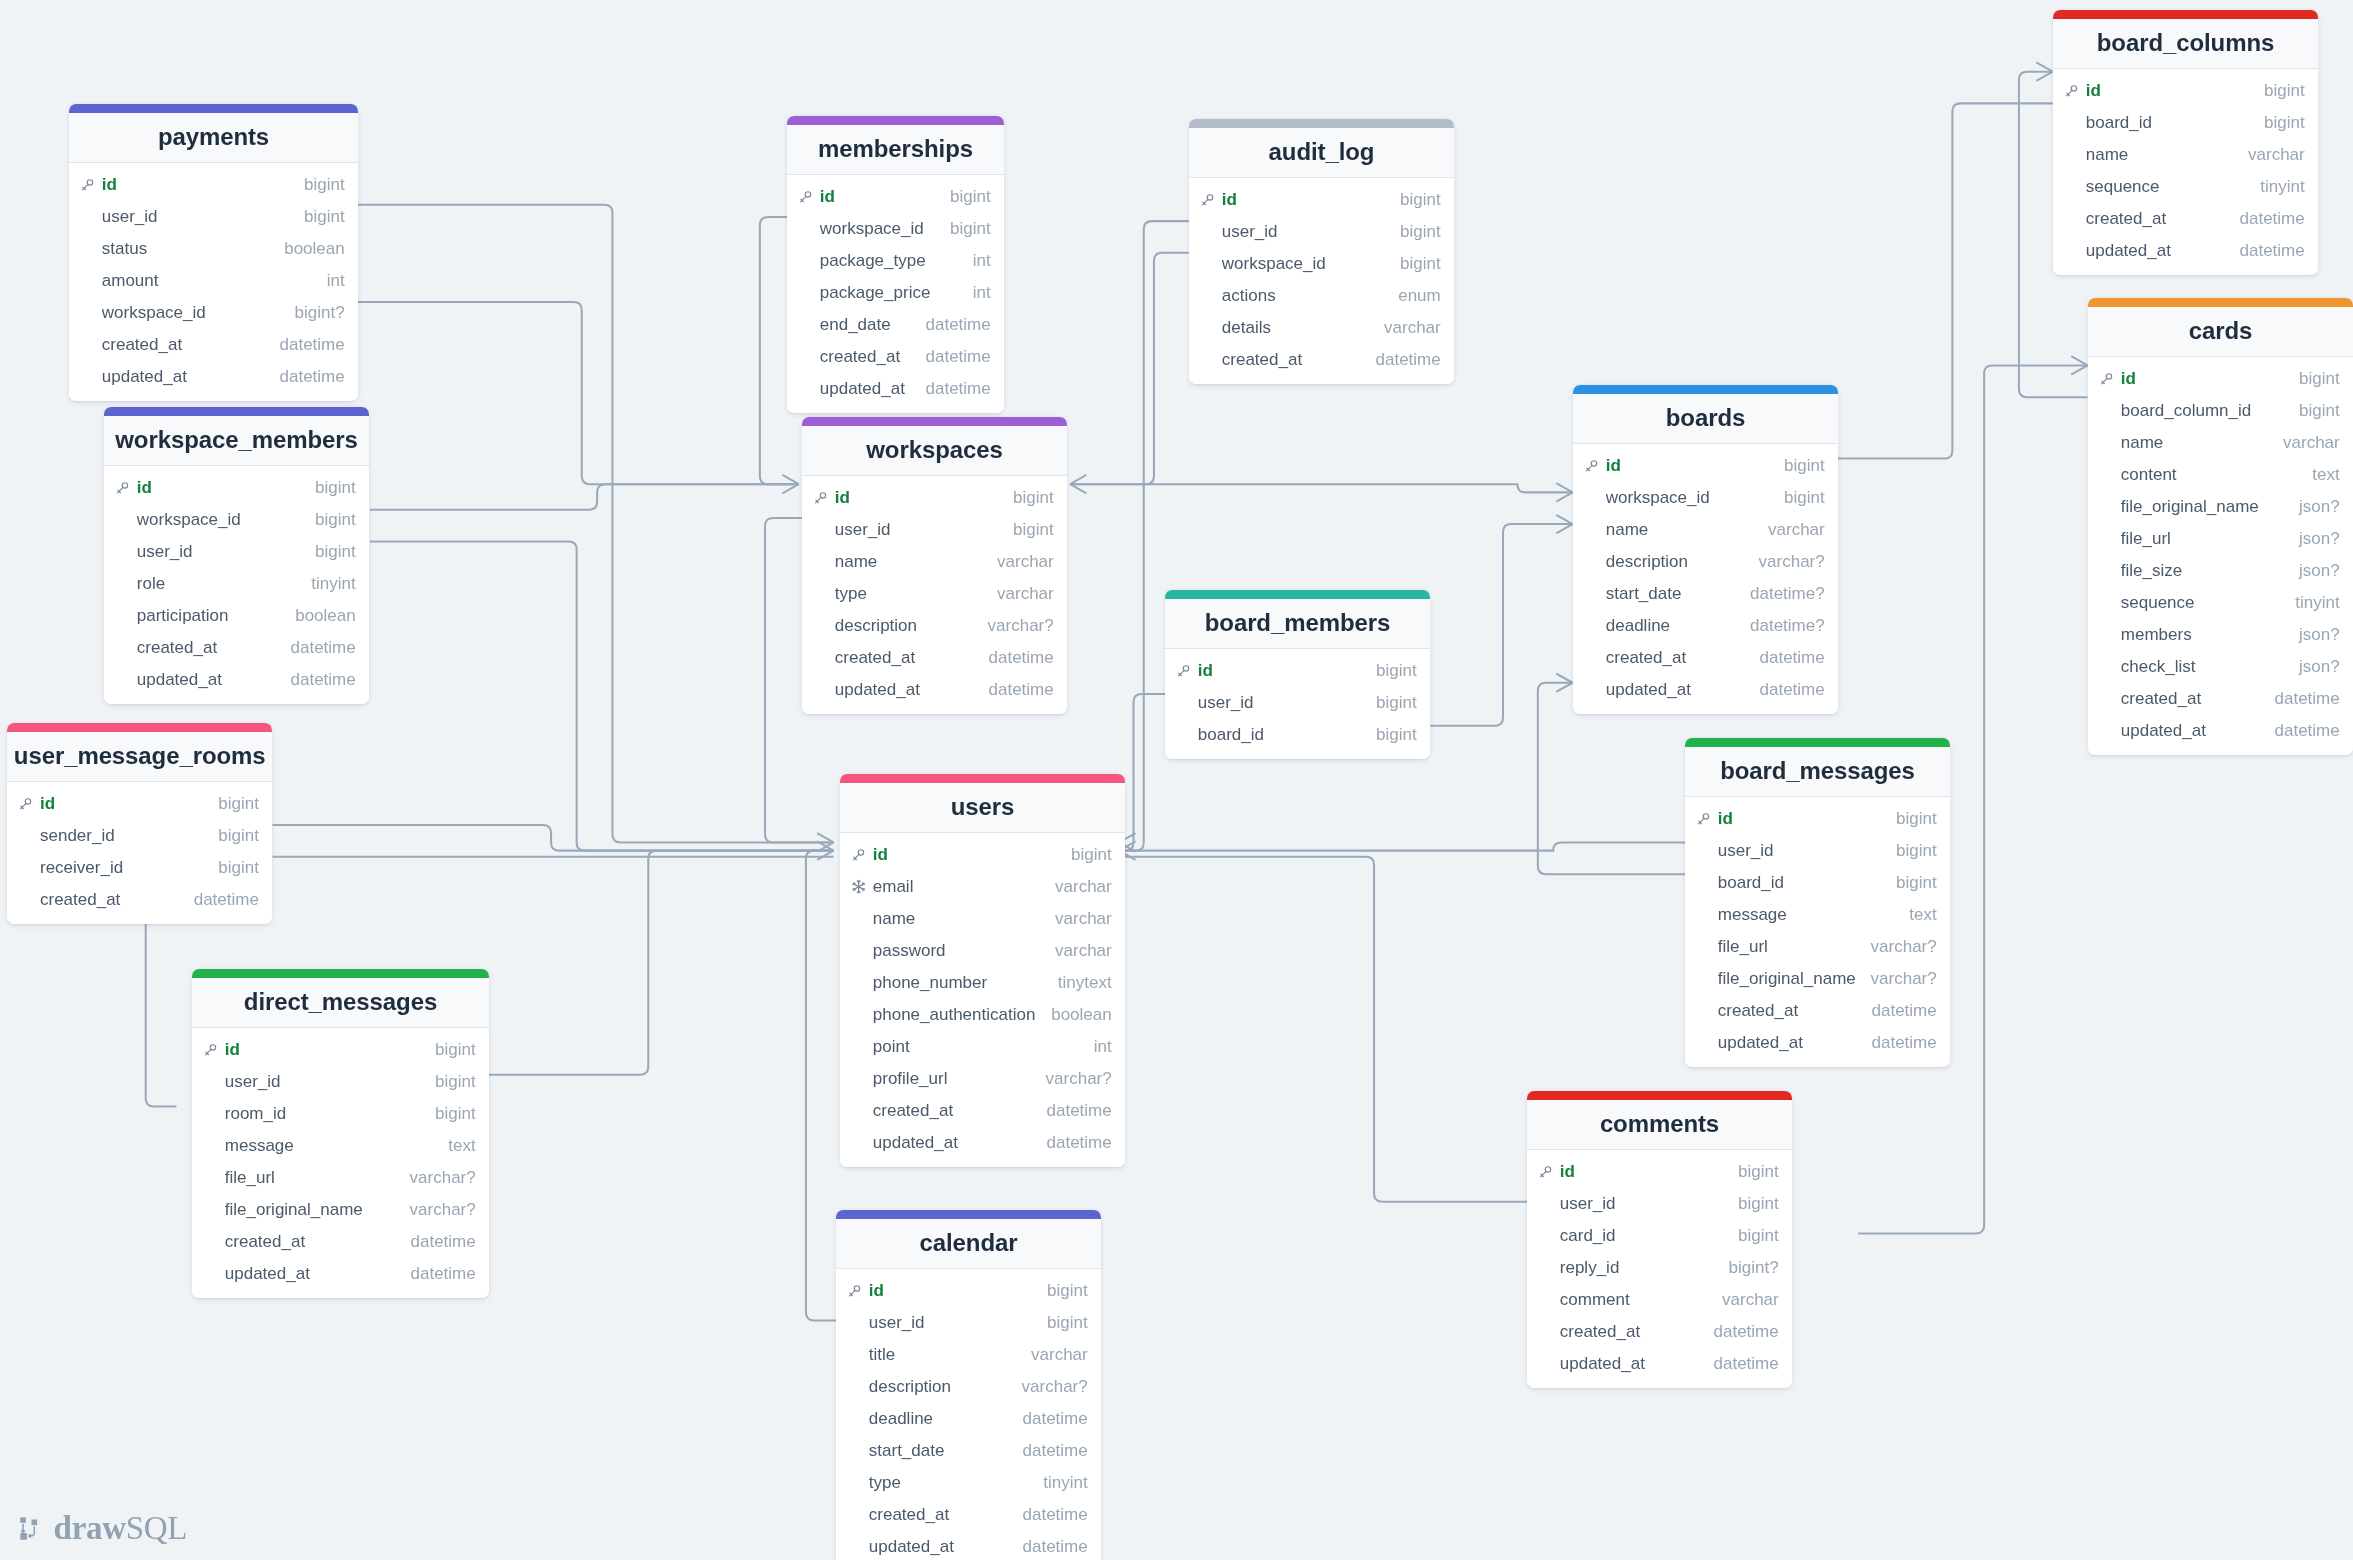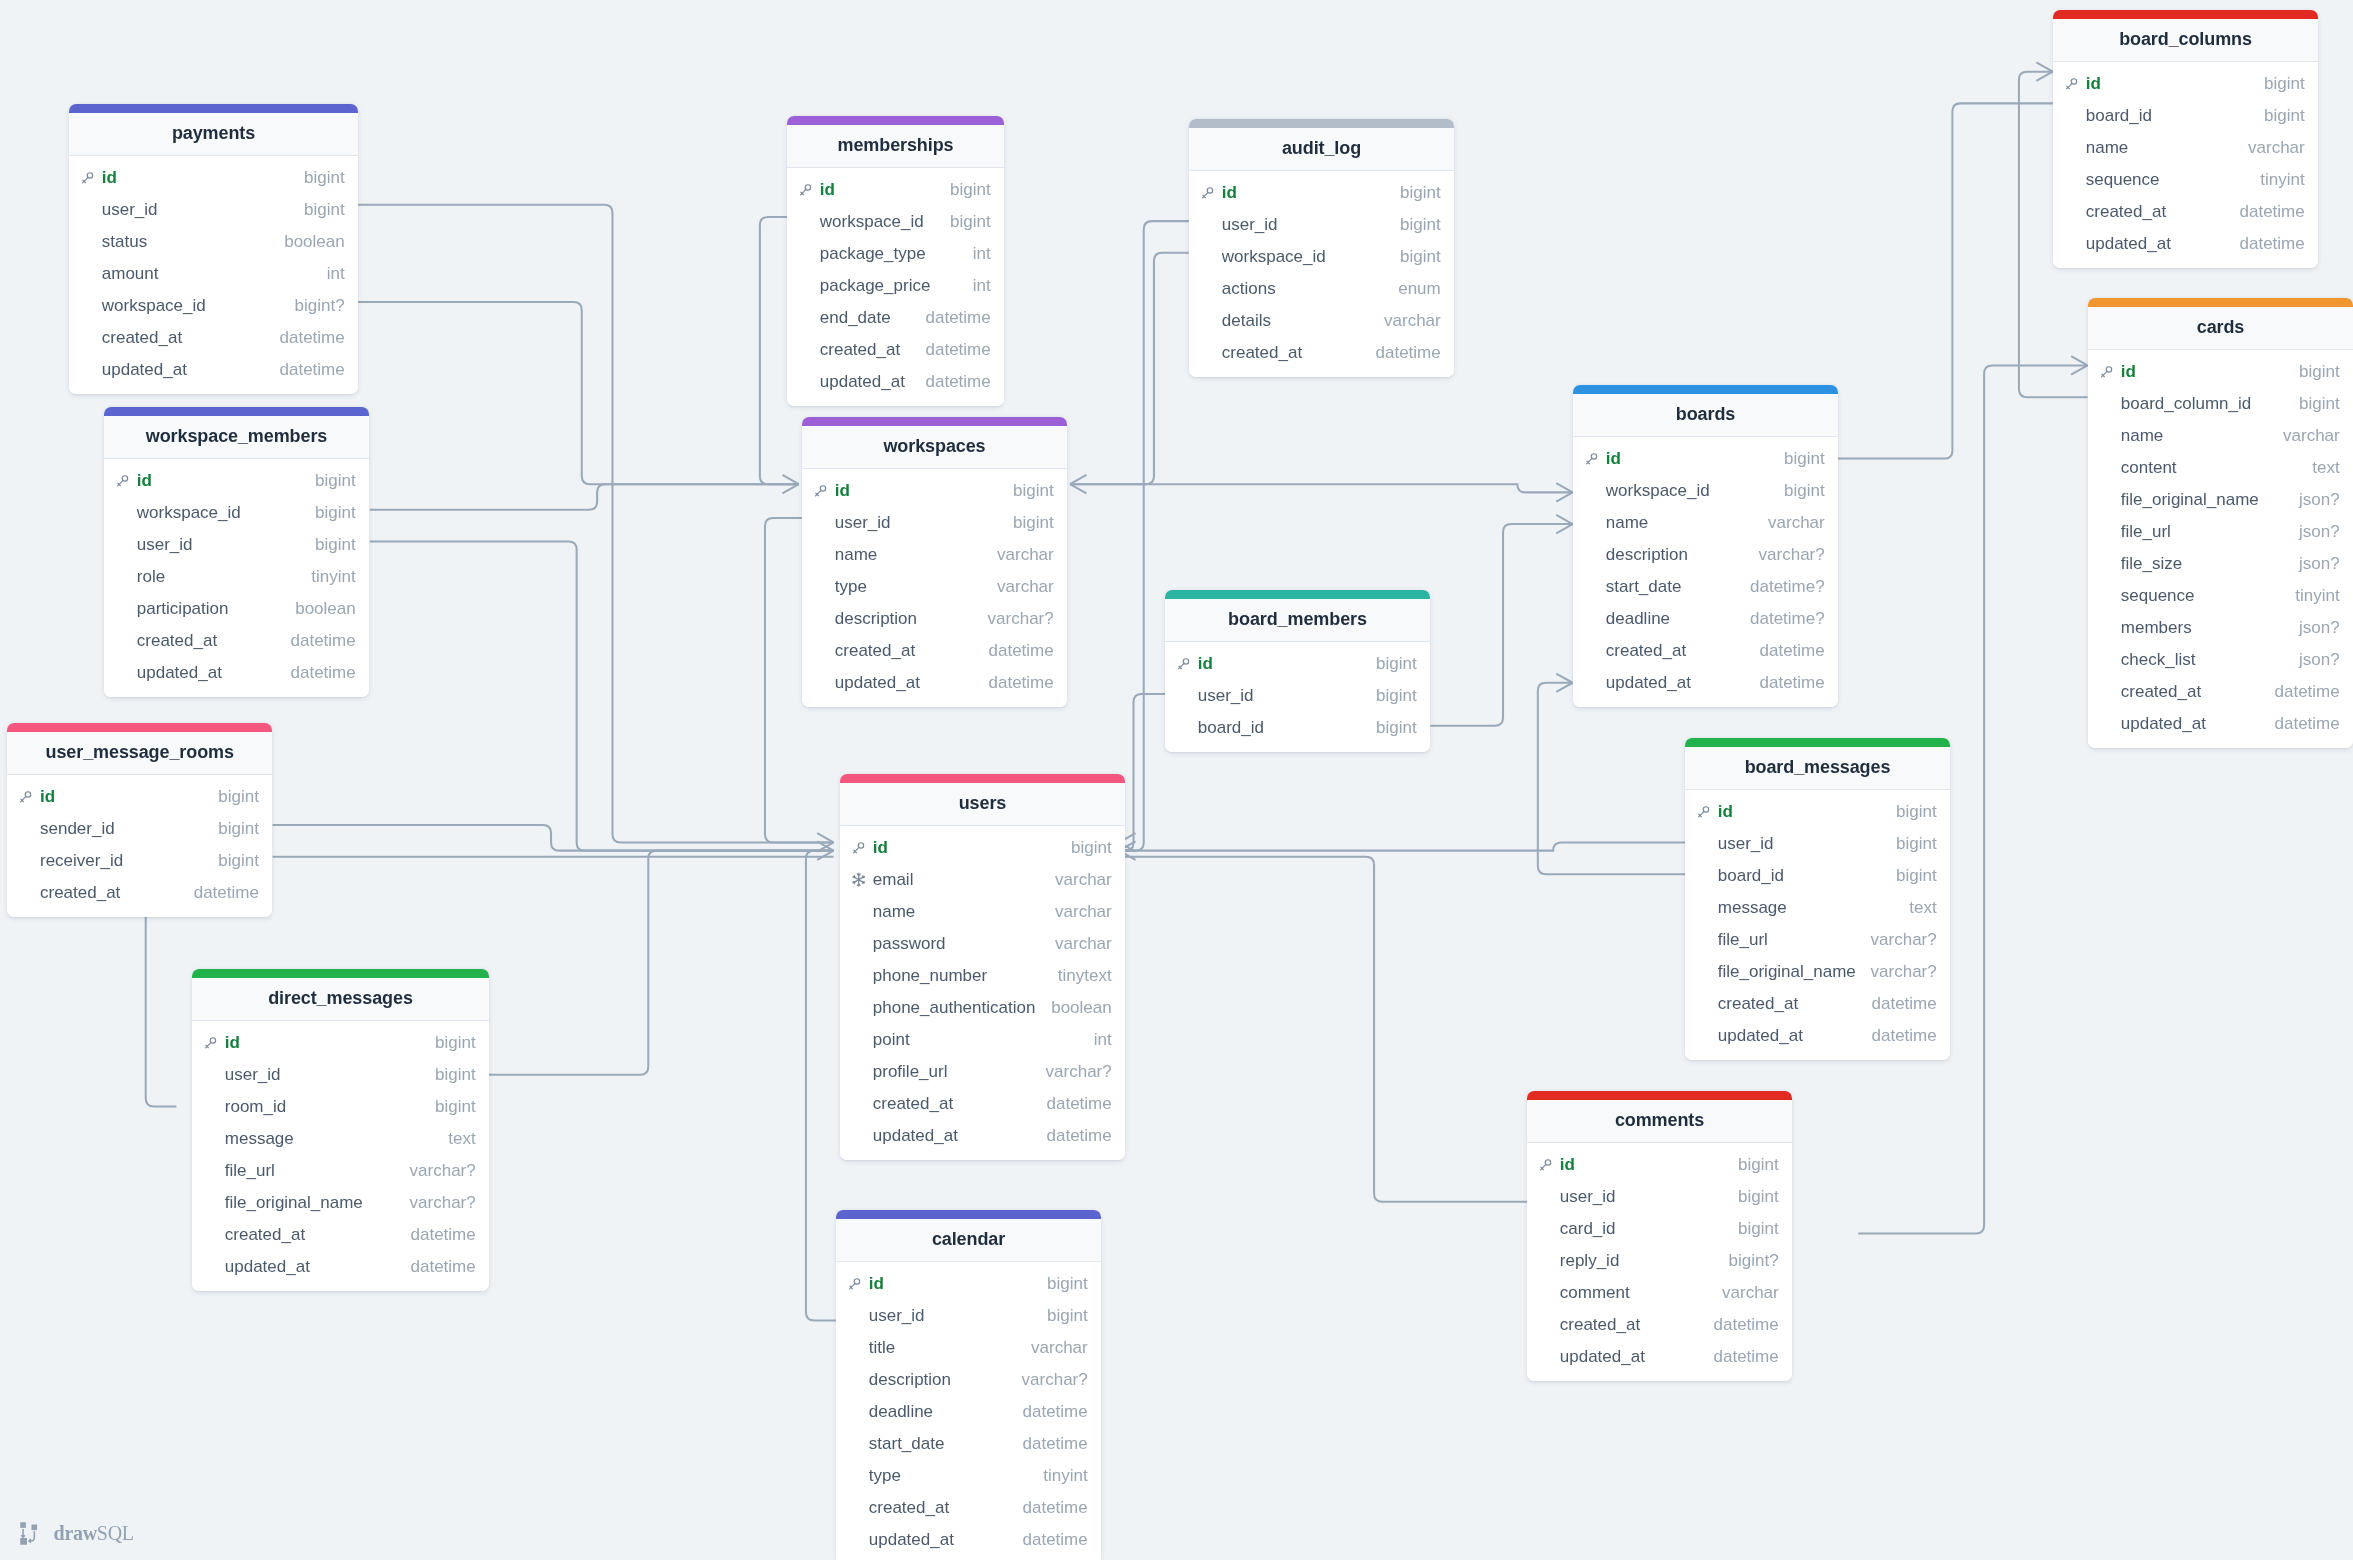--- a/index.html
+++ b/index.html
@@ -33,21 +33,21 @@
     overflow: hidden;
   }
   .tbl-accent {
     height: 9.2px;
     width: 100%;
   }
   .tbl-title {
     background: #f7f9fb;
     border-bottom: 0.5px solid #dfe5ec;
     color: #1f2d3d;
-    font-size: 18px;
+    font-size: 24px;
     font-weight: bold;
     text-align: center;
     padding: 9.7px 5.1px 10.8px 5.1px;
     letter-spacing: -0.1px;
   }
   .cols { padding: 6.1px 0 8.2px 0; background:#fff; }
   .col {
     display: flex;
     align-items: center;
     height: 32px;
@@ -75,21 +75,21 @@
     left: 18.4px;
     bottom: 13.3px;
     z-index: 3;
     display: flex;
     align-items: center;
     gap: 8.2px;
     color: #93a2b3;
   }
   .logo-text {
     font-family: "Liberation Serif", serif;
-    font-size: 20px;
+    font-size: 33px;
     letter-spacing: -0.3px;
   }
   .logo-text b { font-weight: bold; }
   .logo-text span { font-weight: normal; }
 </style>
 </head>
 <body>
 
 <div id="canvas">
   <svg id="edges" viewBox="0 0 4598 3048" xmlns="http://www.w3.org/2000/svg">

